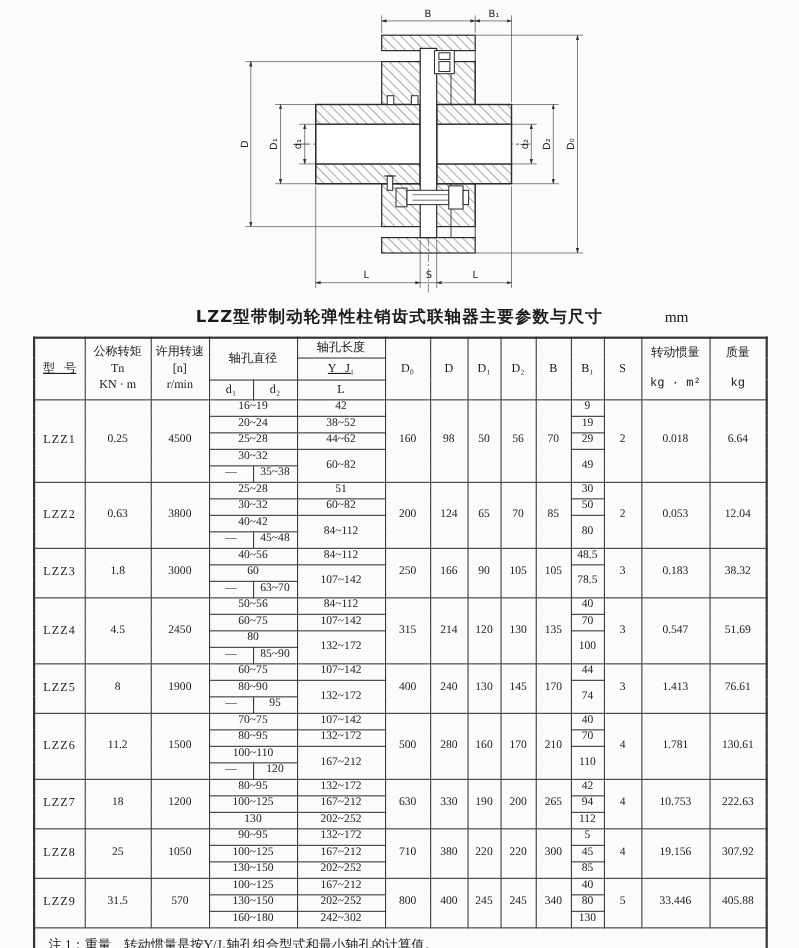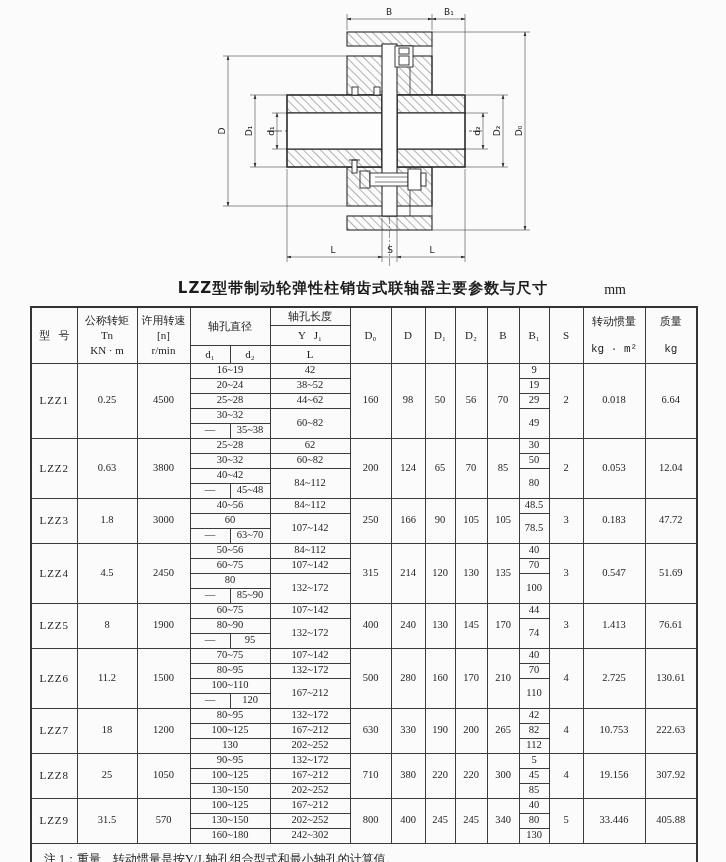--- a/index.html
+++ b/index.html
@@ -11,21 +11,21 @@
              font-weight:bold;font-size:15px;letter-spacing:1px;}
   .unit{position:absolute;right:100px;top:3px;font-size:14px;font-family:"Liberation Serif",serif;}
   table.spec{position:absolute;left:30px;top:306px;width:666px;border-collapse:collapse;
              table-layout:fixed;border:2px solid #333;}
   .spec th,.spec td{border:1px solid #3c3c3c;text-align:center;vertical-align:middle;
              font-weight:normal;overflow:hidden;}
   .spec thead th{font-size:11px;padding:0;line-height:1.35;font-family:"Liberation Serif",serif;margin-left:28px;}
   .spec tbody td{height:14px;font-size:10.5px;padding:0;line-height:1;}
   .spec td.model{font-size:11px;letter-spacing:1px;}
   tr.h1{height:18px;} tr.h2{height:20px;} tr.h3{height:18px;}
-  .pre{white-space:pre;}
+  .pre{white-space:pre;text-decoration:underline;}
   .hgap{margin-top:13px;font-family:Liberation Mono, monospace;}
   .spec tfoot td.notes{ text-align:left;padding:5px 8px 9px 12px;font-size:12px;
         line-height:1.75;height:auto;}
   svg text{font-family:"DejaVu Sans",sans-serif;font-size:9px;fill:#222;}
 </style>
 </head>
 <body>
 
 <div class="page">
 
@@ -239,21 +239,21 @@
         </tr>
         <tr>
           <td>—</td>
           <td>35~38</td>
         </tr>
         <tr>
           <td rowspan="4" class="model">LZZ2</td>
           <td rowspan="4">0.63</td>
           <td rowspan="4">3800</td>
           <td colspan="2">25~28</td>
-          <td>62</td>
+          <td>51</td>
           <td rowspan="4">200</td>
           <td rowspan="4">124</td>
           <td rowspan="4">65</td>
           <td rowspan="4">70</td>
           <td rowspan="4">85</td>
           <td>30</td>
           <td rowspan="4">2</td>
           <td rowspan="4">0.053</td>
           <td rowspan="4">12.04</td>
         </tr>
@@ -278,21 +278,21 @@
           <td colspan="2">40~56</td>
           <td>84~112</td>
           <td rowspan="3">250</td>
           <td rowspan="3">166</td>
           <td rowspan="3">90</td>
           <td rowspan="3">105</td>
           <td rowspan="3">105</td>
           <td>48.5</td>
           <td rowspan="3">3</td>
           <td rowspan="3">0.183</td>
-          <td rowspan="3">47.72</td>
+          <td rowspan="3">38.32</td>
         </tr>
         <tr>
           <td colspan="2">60</td>
           <td rowspan="2">107~142</td>
           <td rowspan="2">78.5</td>
         </tr>
         <tr>
           <td>—</td>
           <td>63~70</td>
         </tr>
@@ -357,21 +357,21 @@
           <td rowspan="4">1500</td>
           <td colspan="2">70~75</td>
           <td>107~142</td>
           <td rowspan="4">500</td>
           <td rowspan="4">280</td>
           <td rowspan="4">160</td>
           <td rowspan="4">170</td>
           <td rowspan="4">210</td>
           <td>40</td>
           <td rowspan="4">4</td>
-          <td rowspan="4">2.725</td>
+          <td rowspan="4">1.781</td>
           <td rowspan="4">130.61</td>
         </tr>
         <tr>
           <td colspan="2">80~95</td>
           <td>132~172</td>
           <td>70</td>
         </tr>
         <tr>
           <td colspan="2">100~110</td>
           <td rowspan="2">167~212</td>
@@ -393,21 +393,21 @@
           <td rowspan="3">200</td>
           <td rowspan="3">265</td>
           <td>42</td>
           <td rowspan="3">4</td>
           <td rowspan="3">10.753</td>
           <td rowspan="3">222.63</td>
         </tr>
         <tr>
           <td colspan="2">100~125</td>
           <td>167~212</td>
-          <td>82</td>
+          <td>94</td>
         </tr>
         <tr>
           <td colspan="2">130</td>
           <td>202~252</td>
           <td>112</td>
         </tr>
         <tr>
           <td rowspan="3" class="model">LZZ8</td>
           <td rowspan="3">25</td>
           <td rowspan="3">1050</td>

